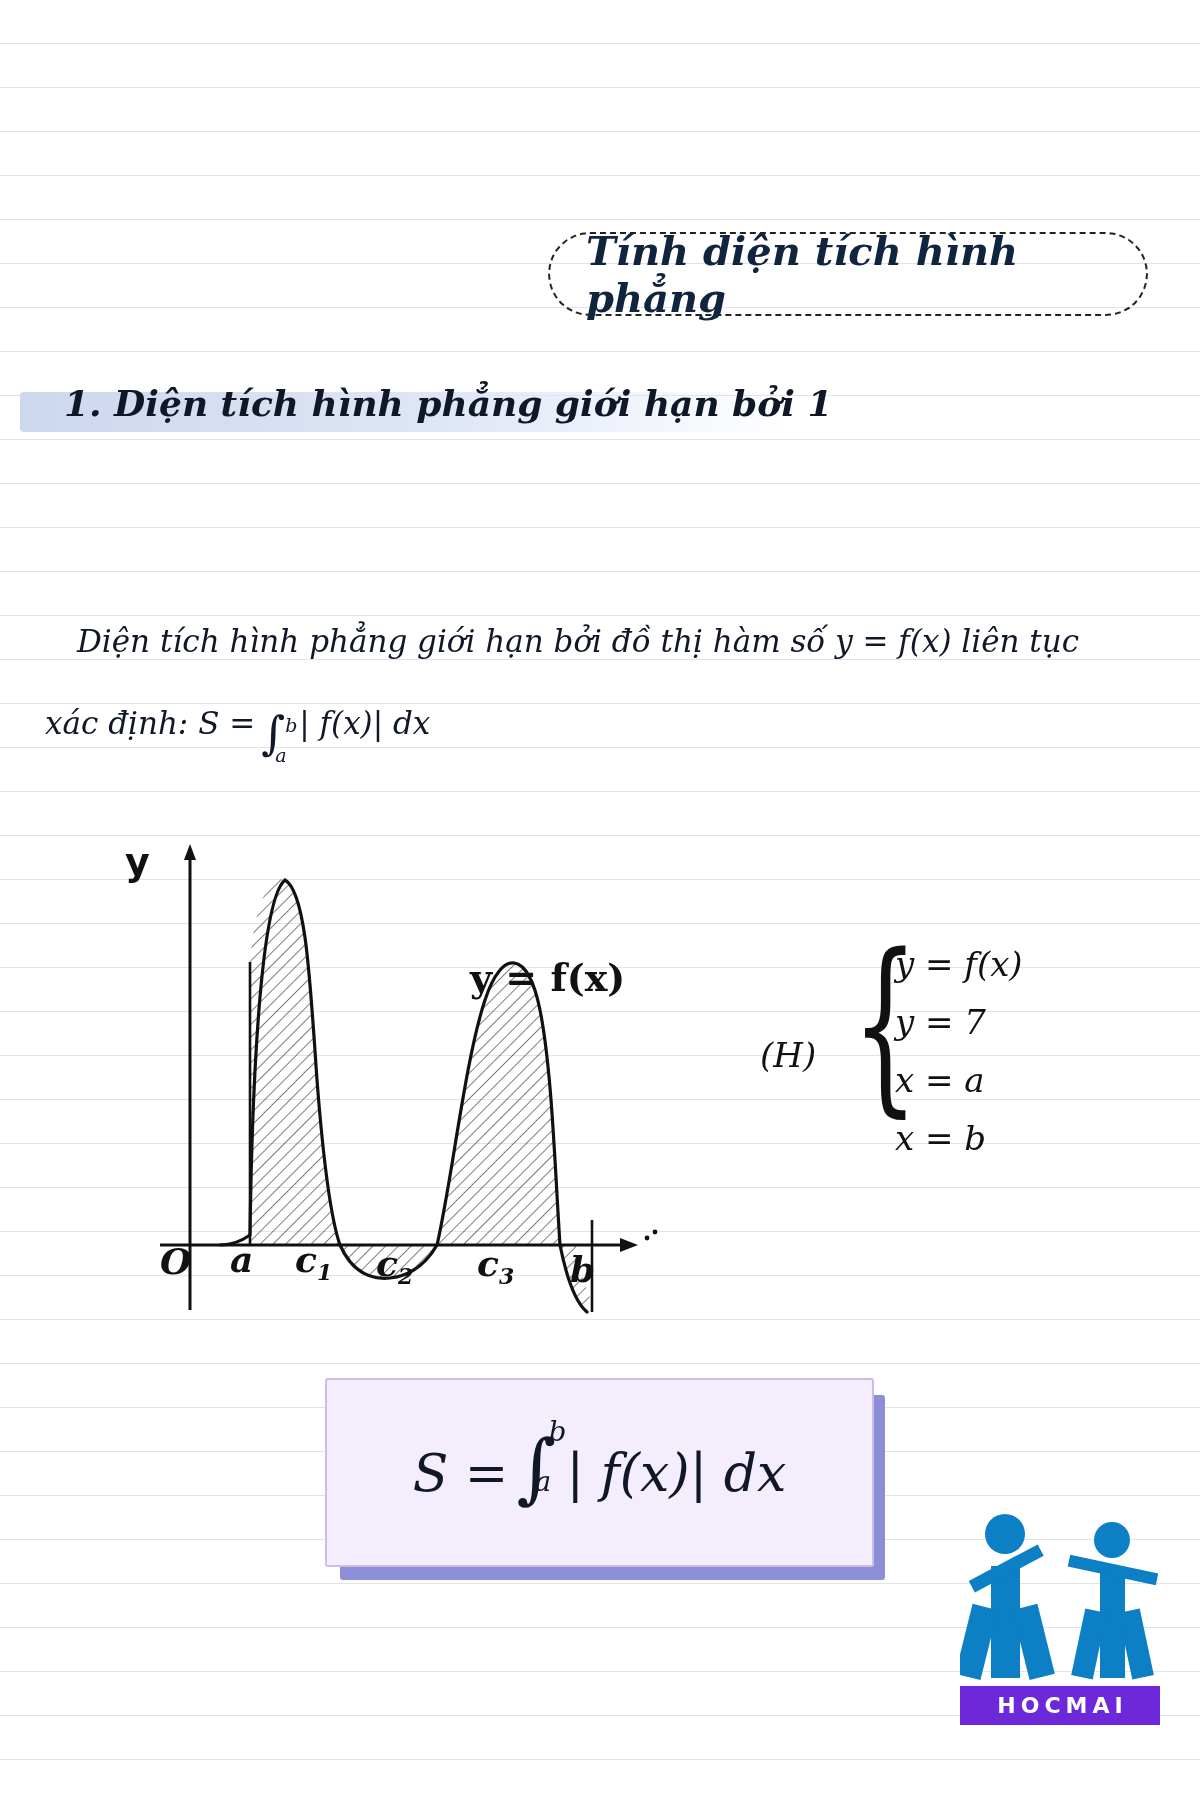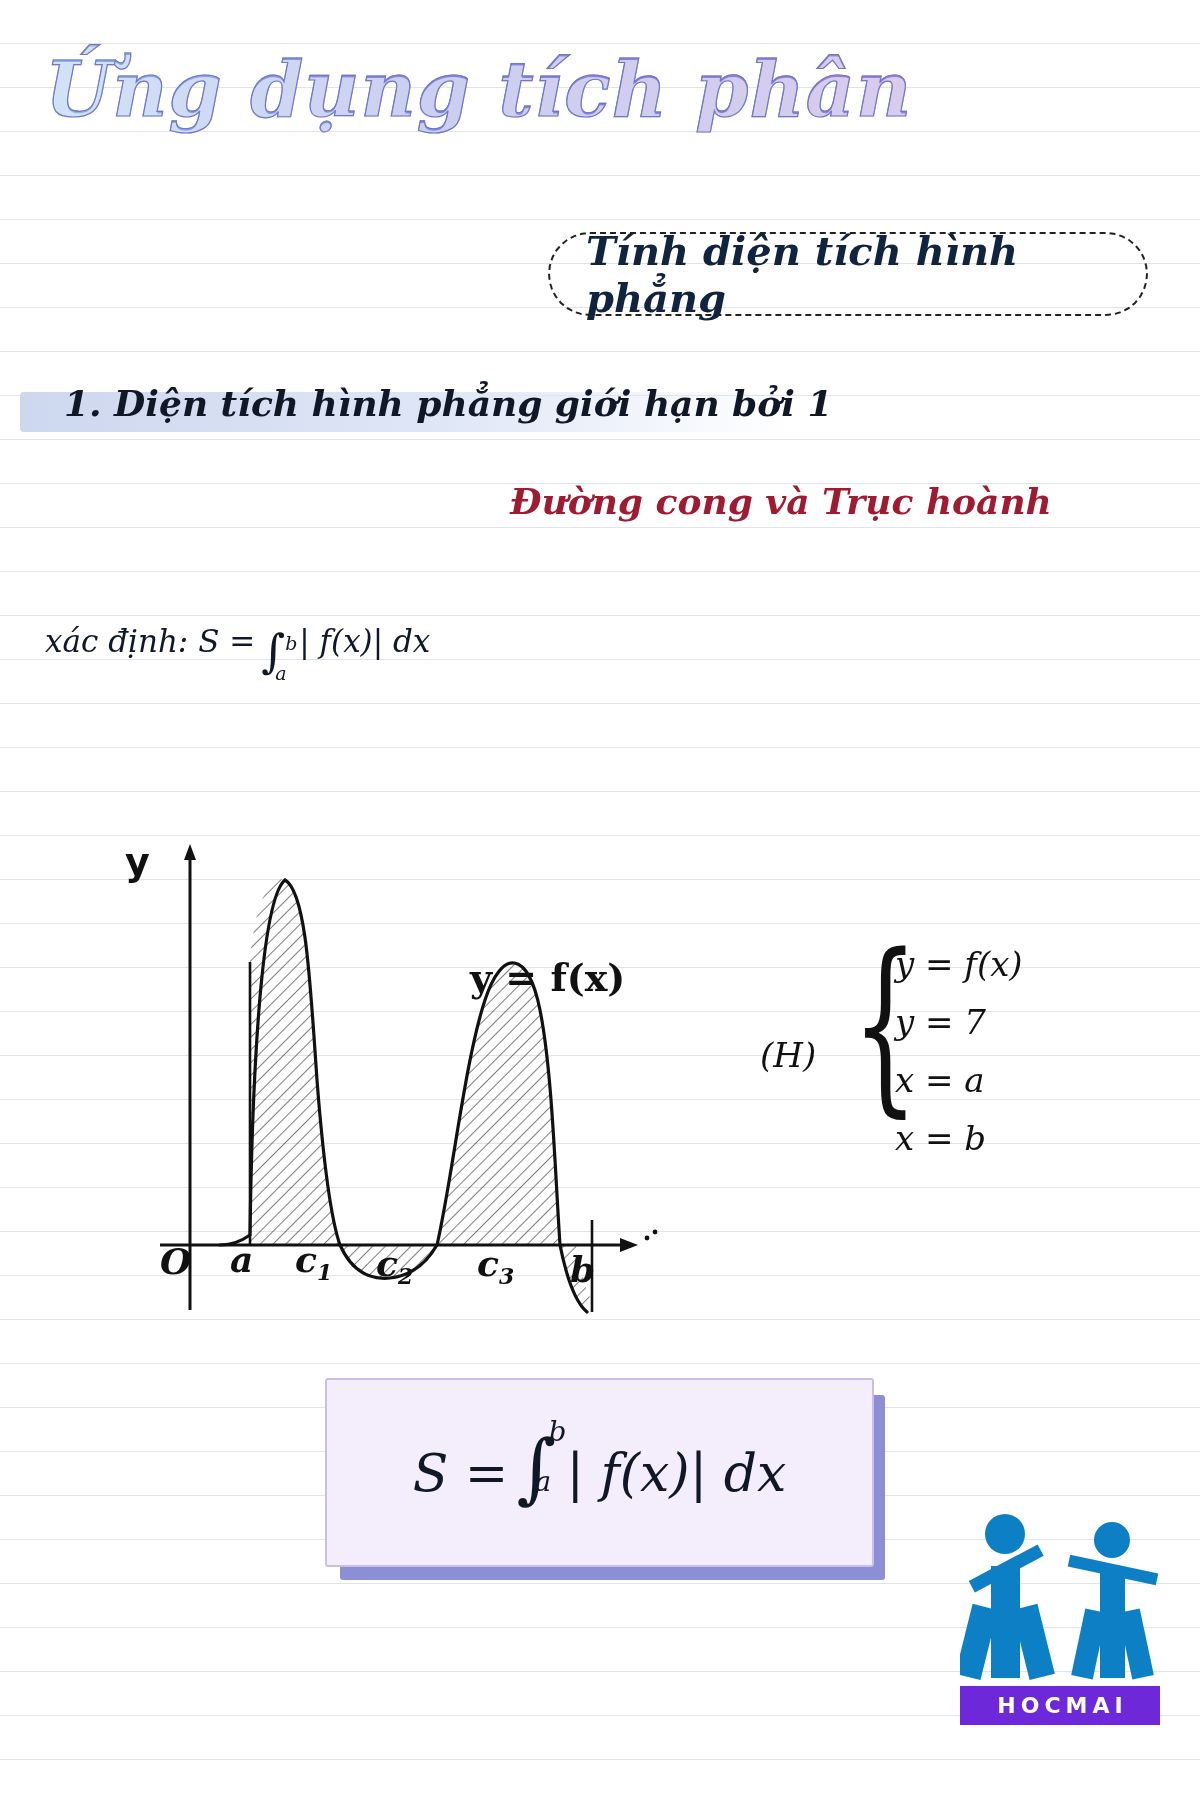--- a/index.html
+++ b/index.html
@@ -166,31 +166,34 @@
     padding:7px 0 7px 5px;box-sizing:border-box;
   }
 </style>
 </head>
 <body>
 
 <div id="ruling"></div>
 
 <div id="page">
 
-  <div class="title">Ứng dụng tích phân</div>
 
   <div class="pill">
     <span>Tính diện tích hình phẳng</span>
   </div>
 
   <div class="sec-hl"></div>
   <div class="sec-title">1. Diện tích hình phẳng giới hạn bởi 1</div>
-  <div class="sec-sub">Đường cong và Trục hoành</div>
 
   <div class="para">
+    <span class="ln">
+      <span class="ind">Diện tích hình phẳng giới hạn bởi đồ thị hàm số</span>
+      <span class="mi">y = f(x)</span>
+      <span>liên tục</span>
+    </span>
     <span class="ln">
       <span>xác định:</span>
       <span class="mi">S =</span><span class="frac-int"><span class="sgn">∫</span><span class="up">b</span><span class="dn">a</span></span><span class="mi">| f(x)| dx</span>
     </span>
   </div>
 
   <div class="axis-label-y">y</div>
   <div class="curve-label">y = f(x)</div>
 
   <svg id="figure" viewBox="0 0 760 480">

